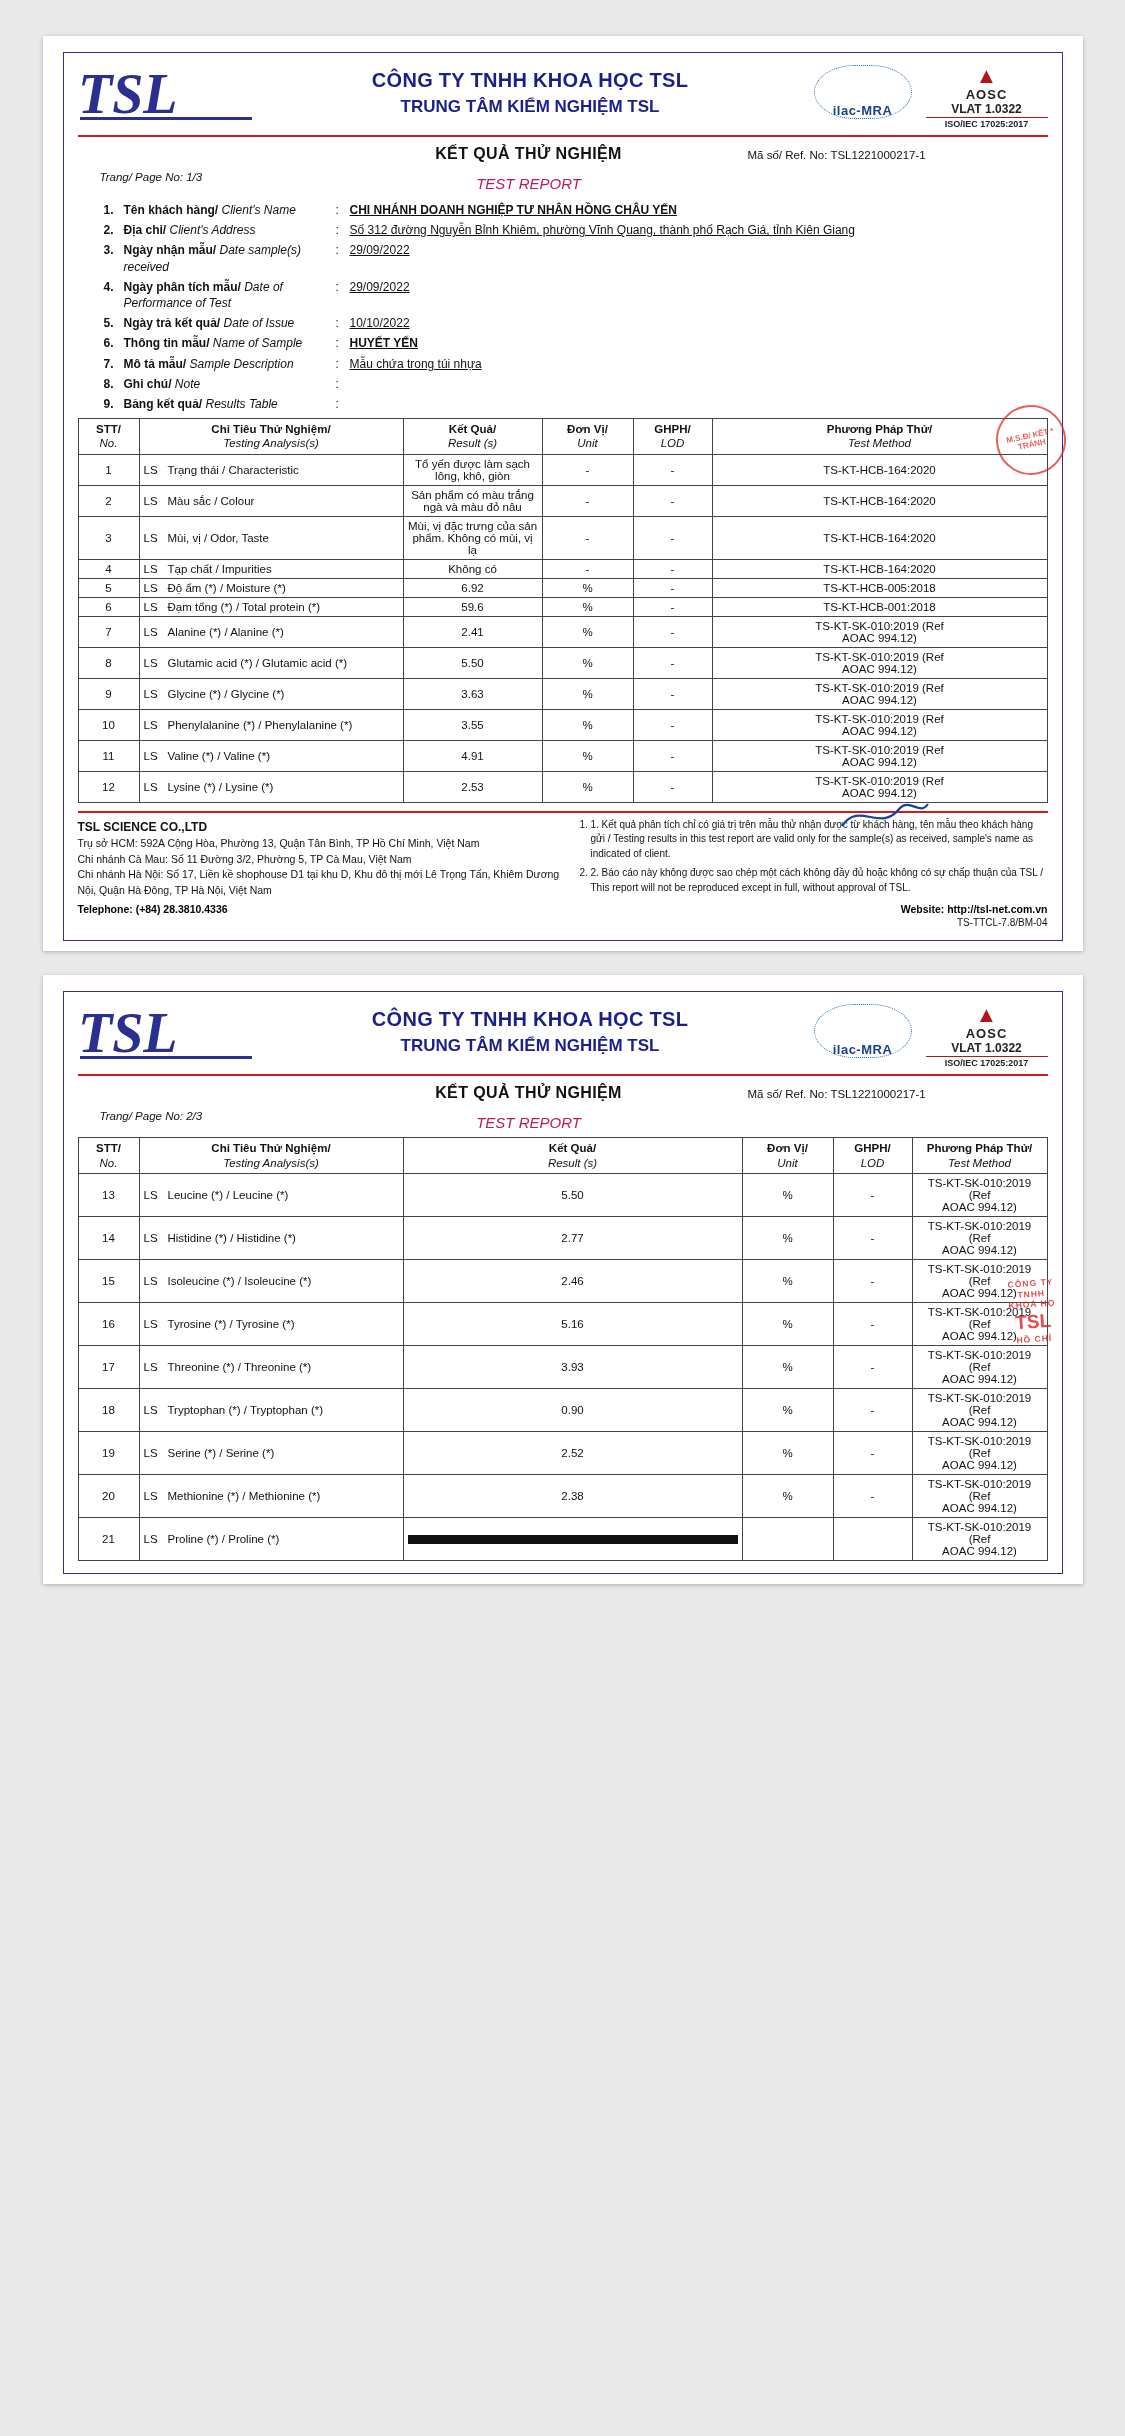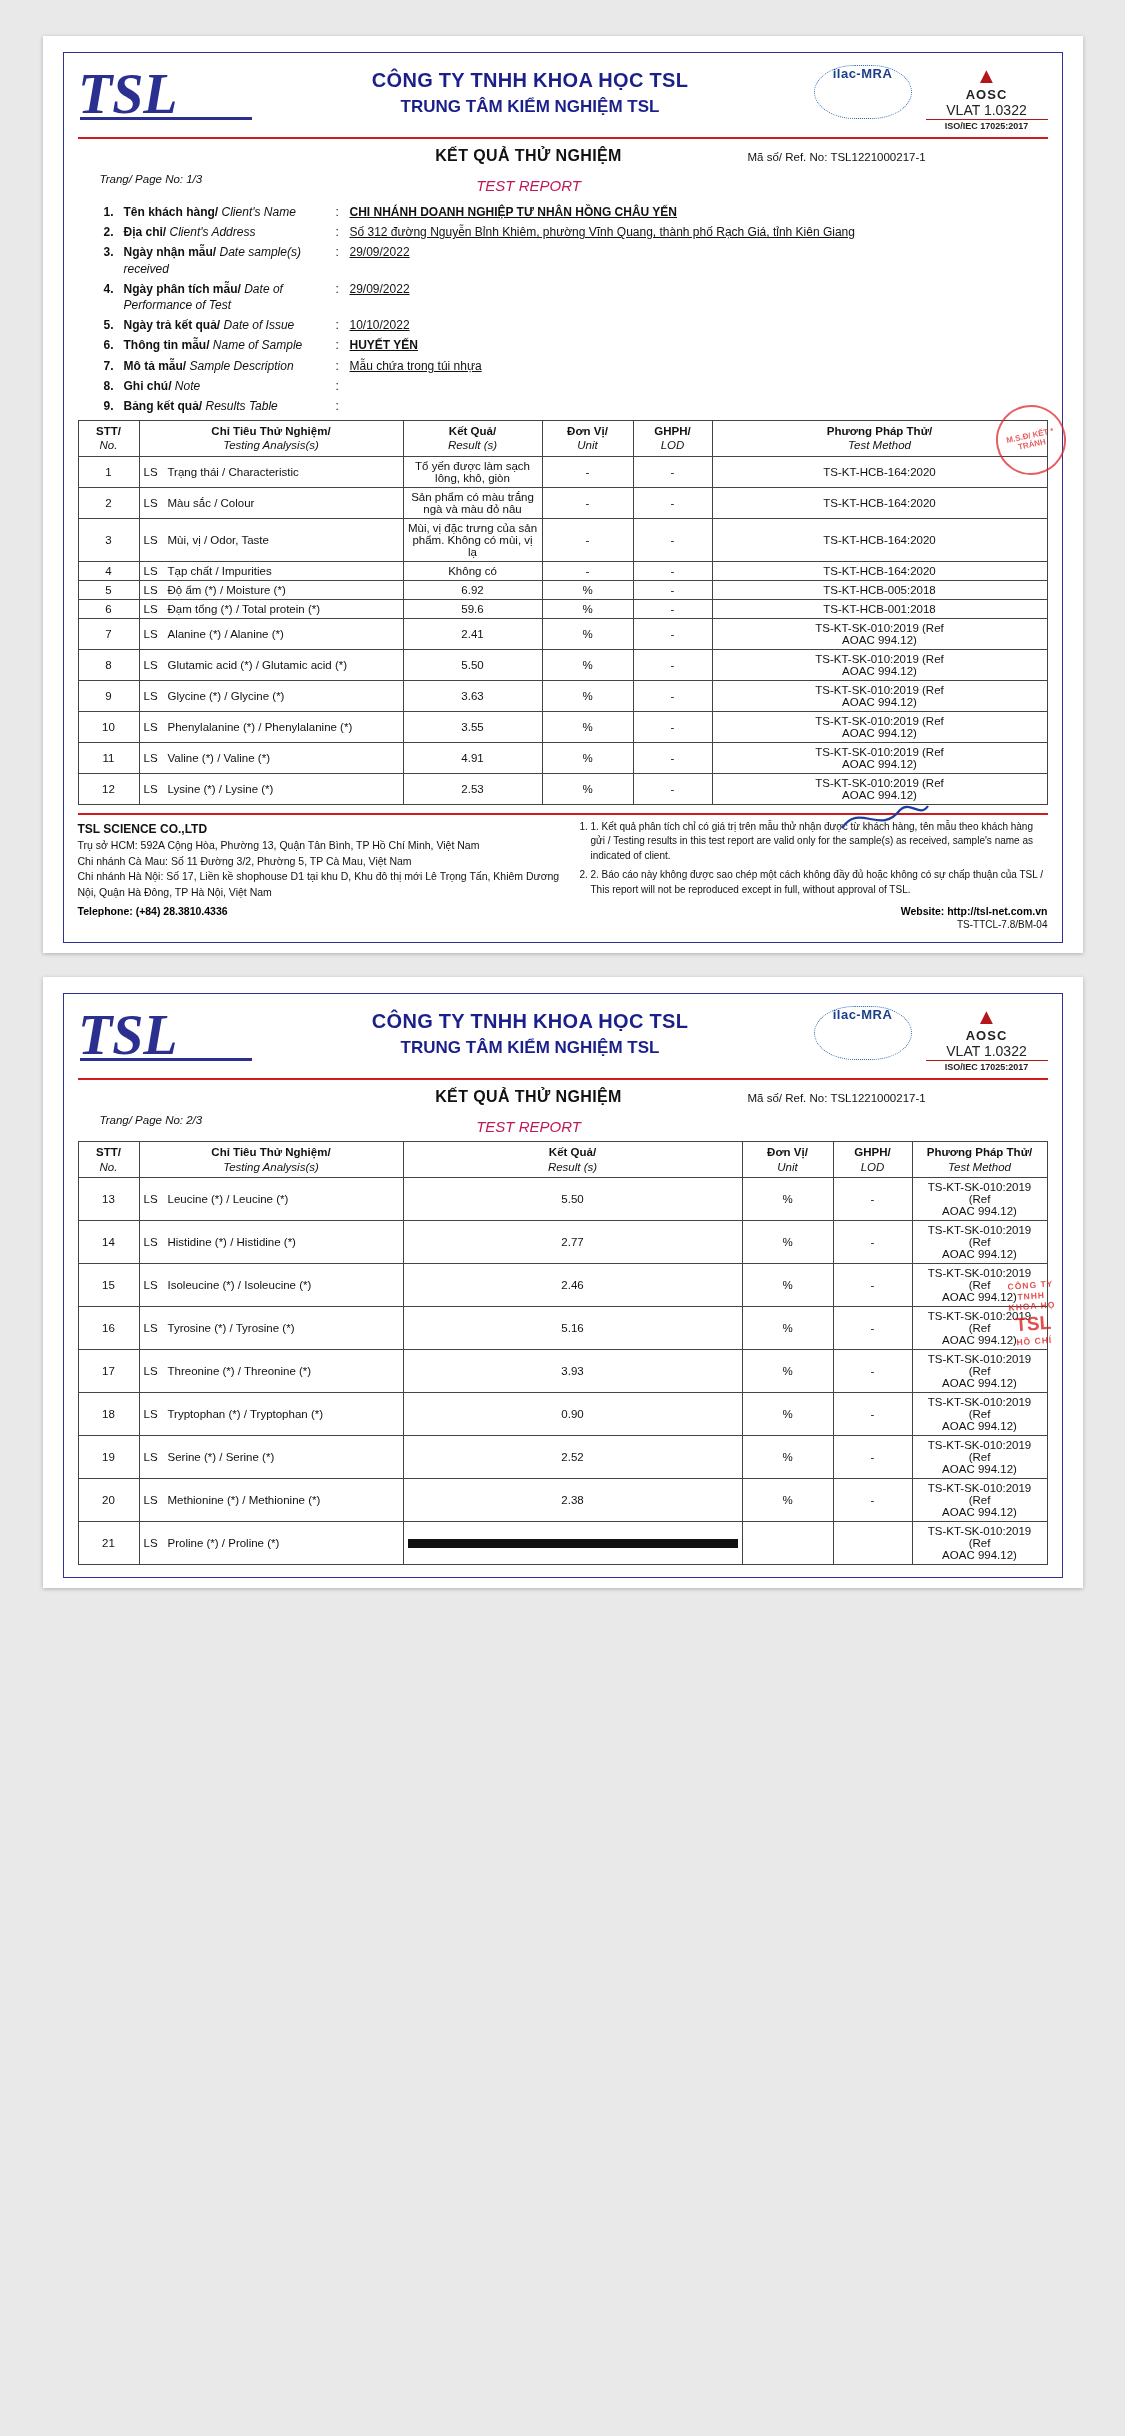--- a/index.html
+++ b/index.html
@@ -13,26 +13,26 @@
   .doc-inner{border:1px solid #2e3192;padding:10px 14px 12px 14px;position:relative;}
   
   .hdr{display:flex;align-items:flex-start;gap:10px;border-bottom:2px solid #d11a1a;padding-bottom:6px;}
   .logo{width:185px;flex:0 0 185px;padding-top:4px;}
   .logo svg{display:block;}
   .hdr-mid{flex:1;text-align:center;padding-top:6px;}
   .hdr-mid .l1{font-size:20px;font-weight:bold;color:#1b1f8a;letter-spacing:.3px;}
   .hdr-mid .l2{font-size:17px;font-weight:bold;color:#1b1f8a;margin-top:5px;}
   .hdr-marks{flex:0 0 250px;display:flex;align-items:flex-start;gap:8px;justify-content:flex-end;padding-top:2px;}
   .ilac{width:104px;text-align:center;}
-  .ilac .ring{width:96px;height:52px;border:1px dotted #1b5fa8;border-radius:50%/60%;display:flex;align-items:flex-start;justify-content:center;position:relative;}
+  .ilac .ring{width:96px;height:52px;border:1px dotted #1b5fa8;border-radius:50%/60%;display:flex;align-items:flex-end;justify-content:center;position:relative;}
   .ilac .ring .txt{font-size:13px;font-weight:bold;color:#1b3f8a;letter-spacing:.5px;}
   .aosc{width:122px;text-align:center;}
   .aosc .mark{font-size:22px;color:#b3161b;font-weight:bold;line-height:1;}
   .aosc .nm{font-size:13px;font-weight:bold;color:#222;letter-spacing:1px;}
-  .aosc .vlat{font-size:14px;font-weight:normal;color:#222;}
+  .aosc .vlat{font-size:12px;font-weight:bold;color:#222;}
   .aosc .iso{font-size:9px;font-weight:bold;color:#222;border-top:1px solid #b3161b;margin-top:1px;padding-top:1px;}
   
   .title-row{display:flex;align-items:flex-start;margin-top:8px;}
   .title-left{flex:0 0 210px;font-size:11.5px;font-style:italic;color:#111;padding-top:26px;padding-left:22px;}
   .title-mid{flex:1;text-align:center;}
   .title-mid .t1{font-size:16px;font-weight:bold;color:#111;letter-spacing:.4px;}
   .title-mid .t2{font-size:15px;font-style:italic;color:#be185d;margin-top:12px;}
   .title-right{flex:0 0 300px;font-size:11.5px;color:#111;padding-top:4px;}
   
   .meta{margin-top:10px;padding-left:26px;font-size:12px;color:#111;}

